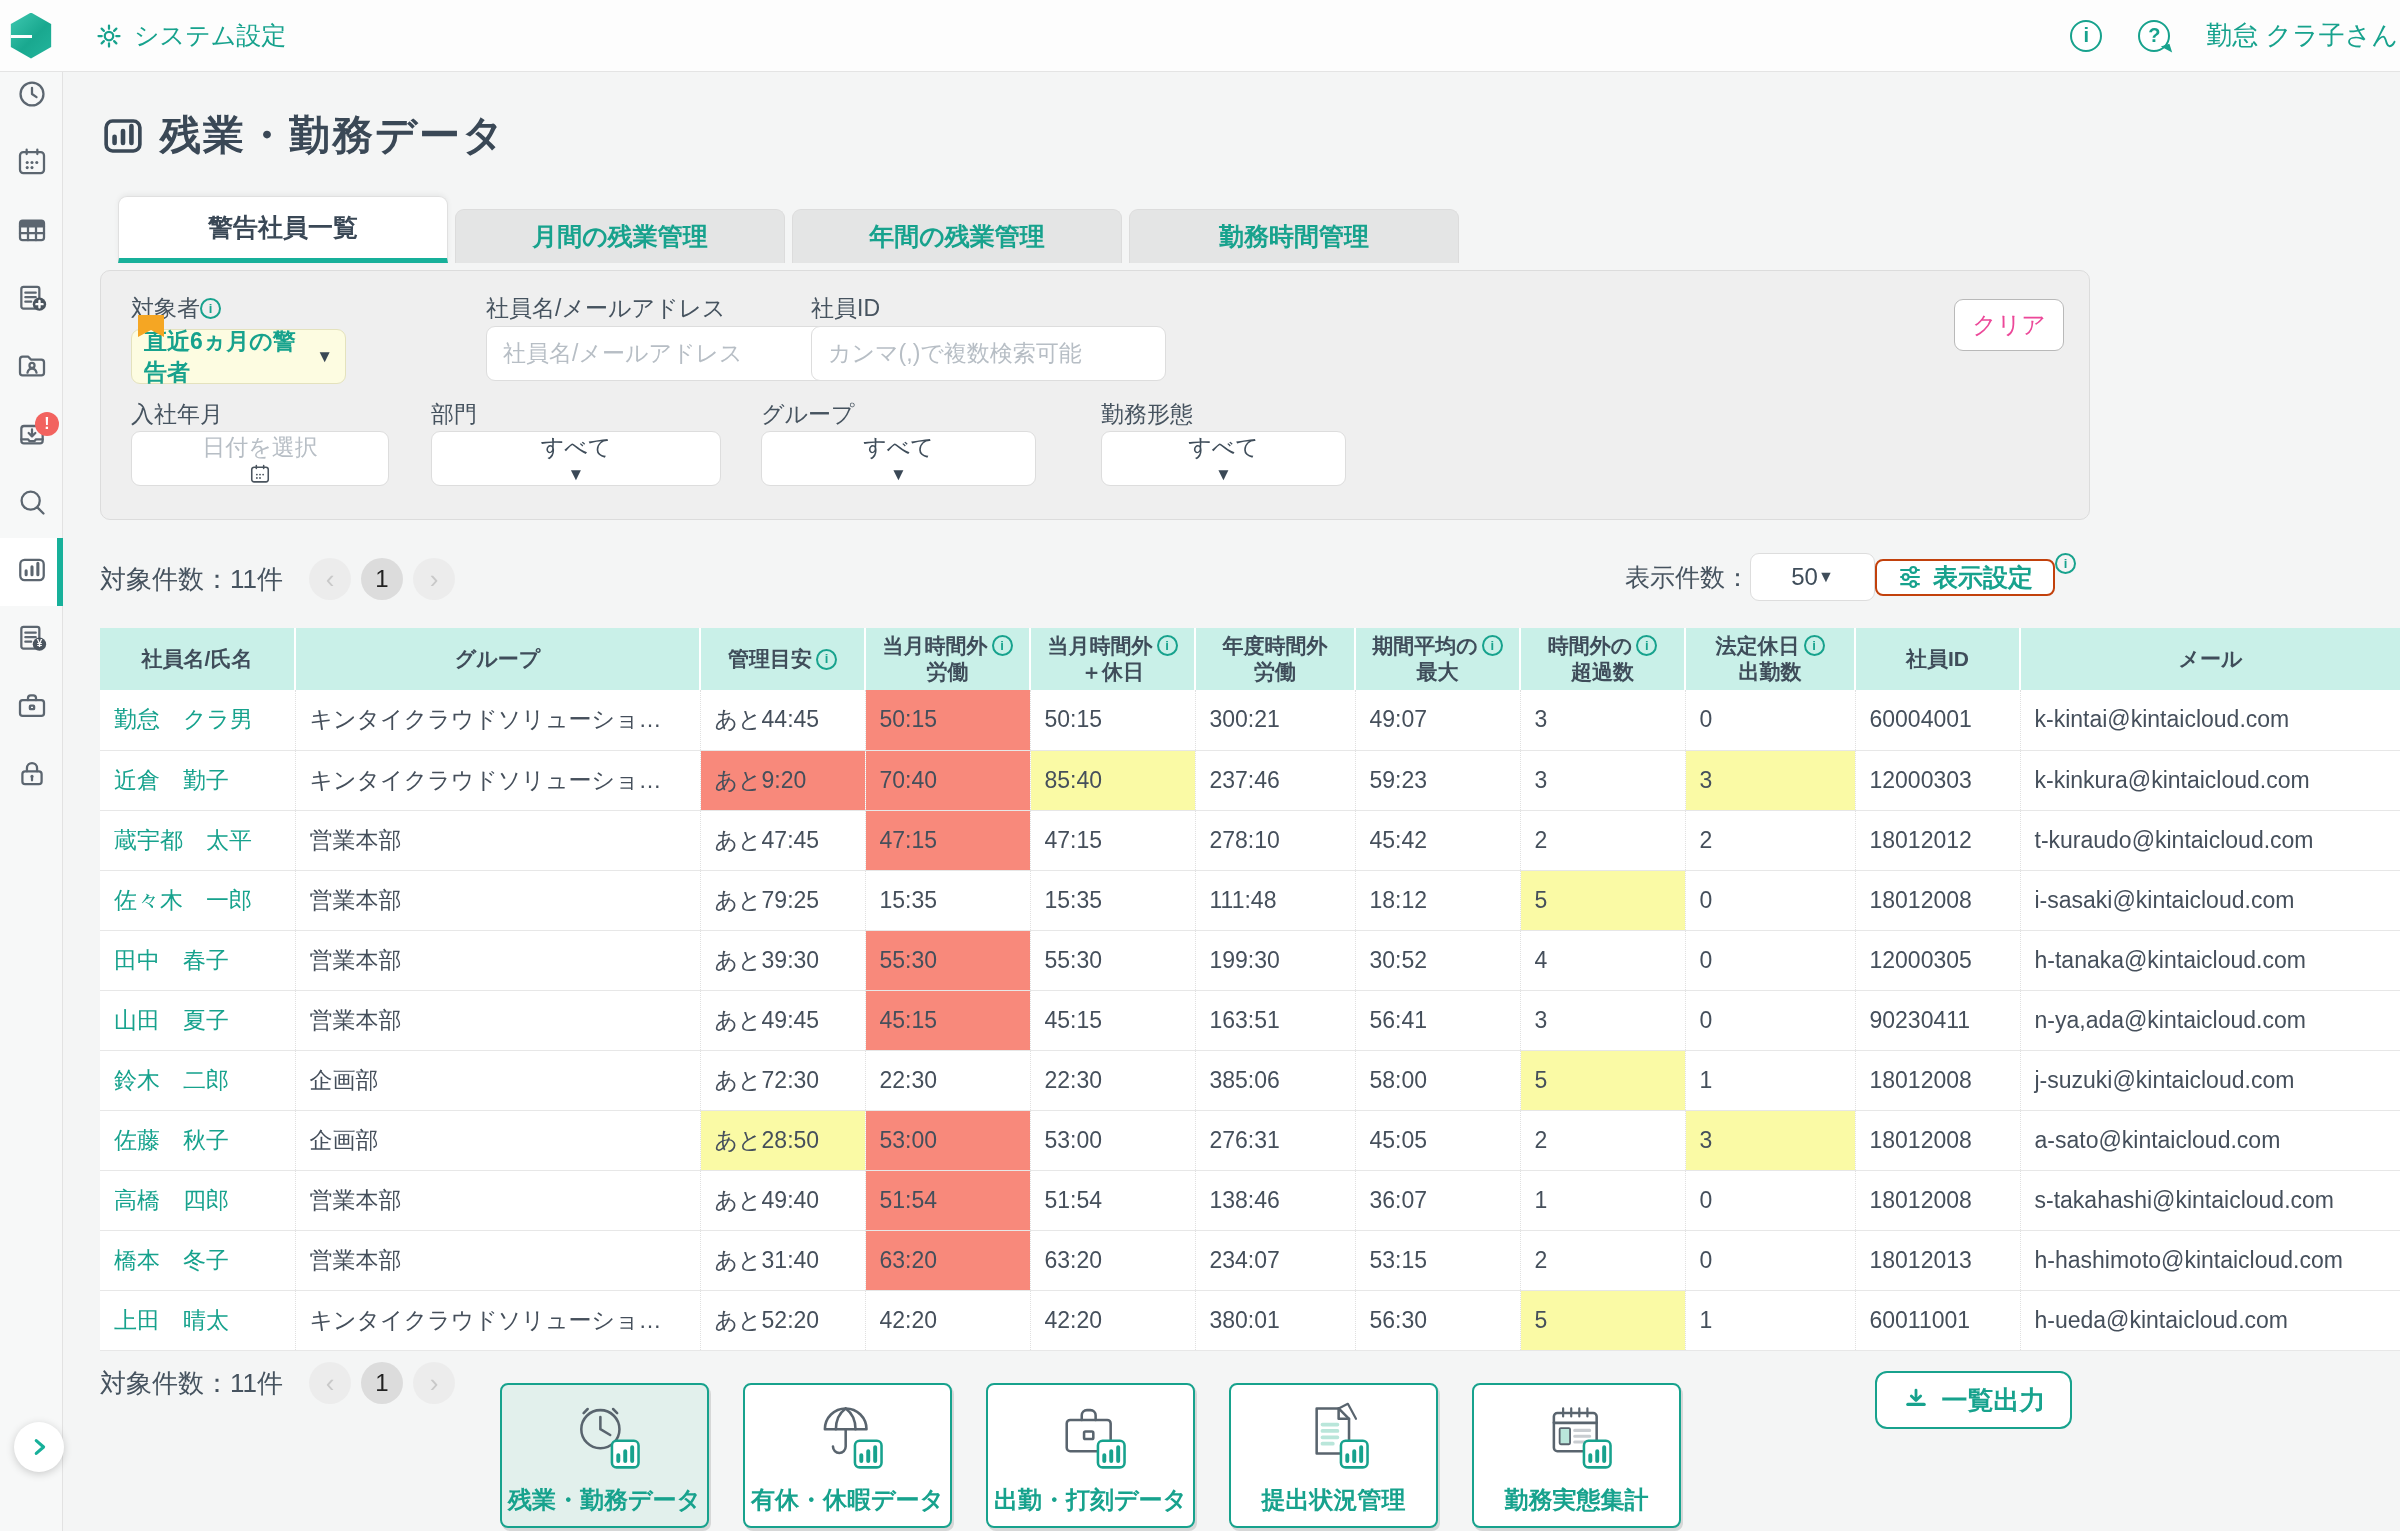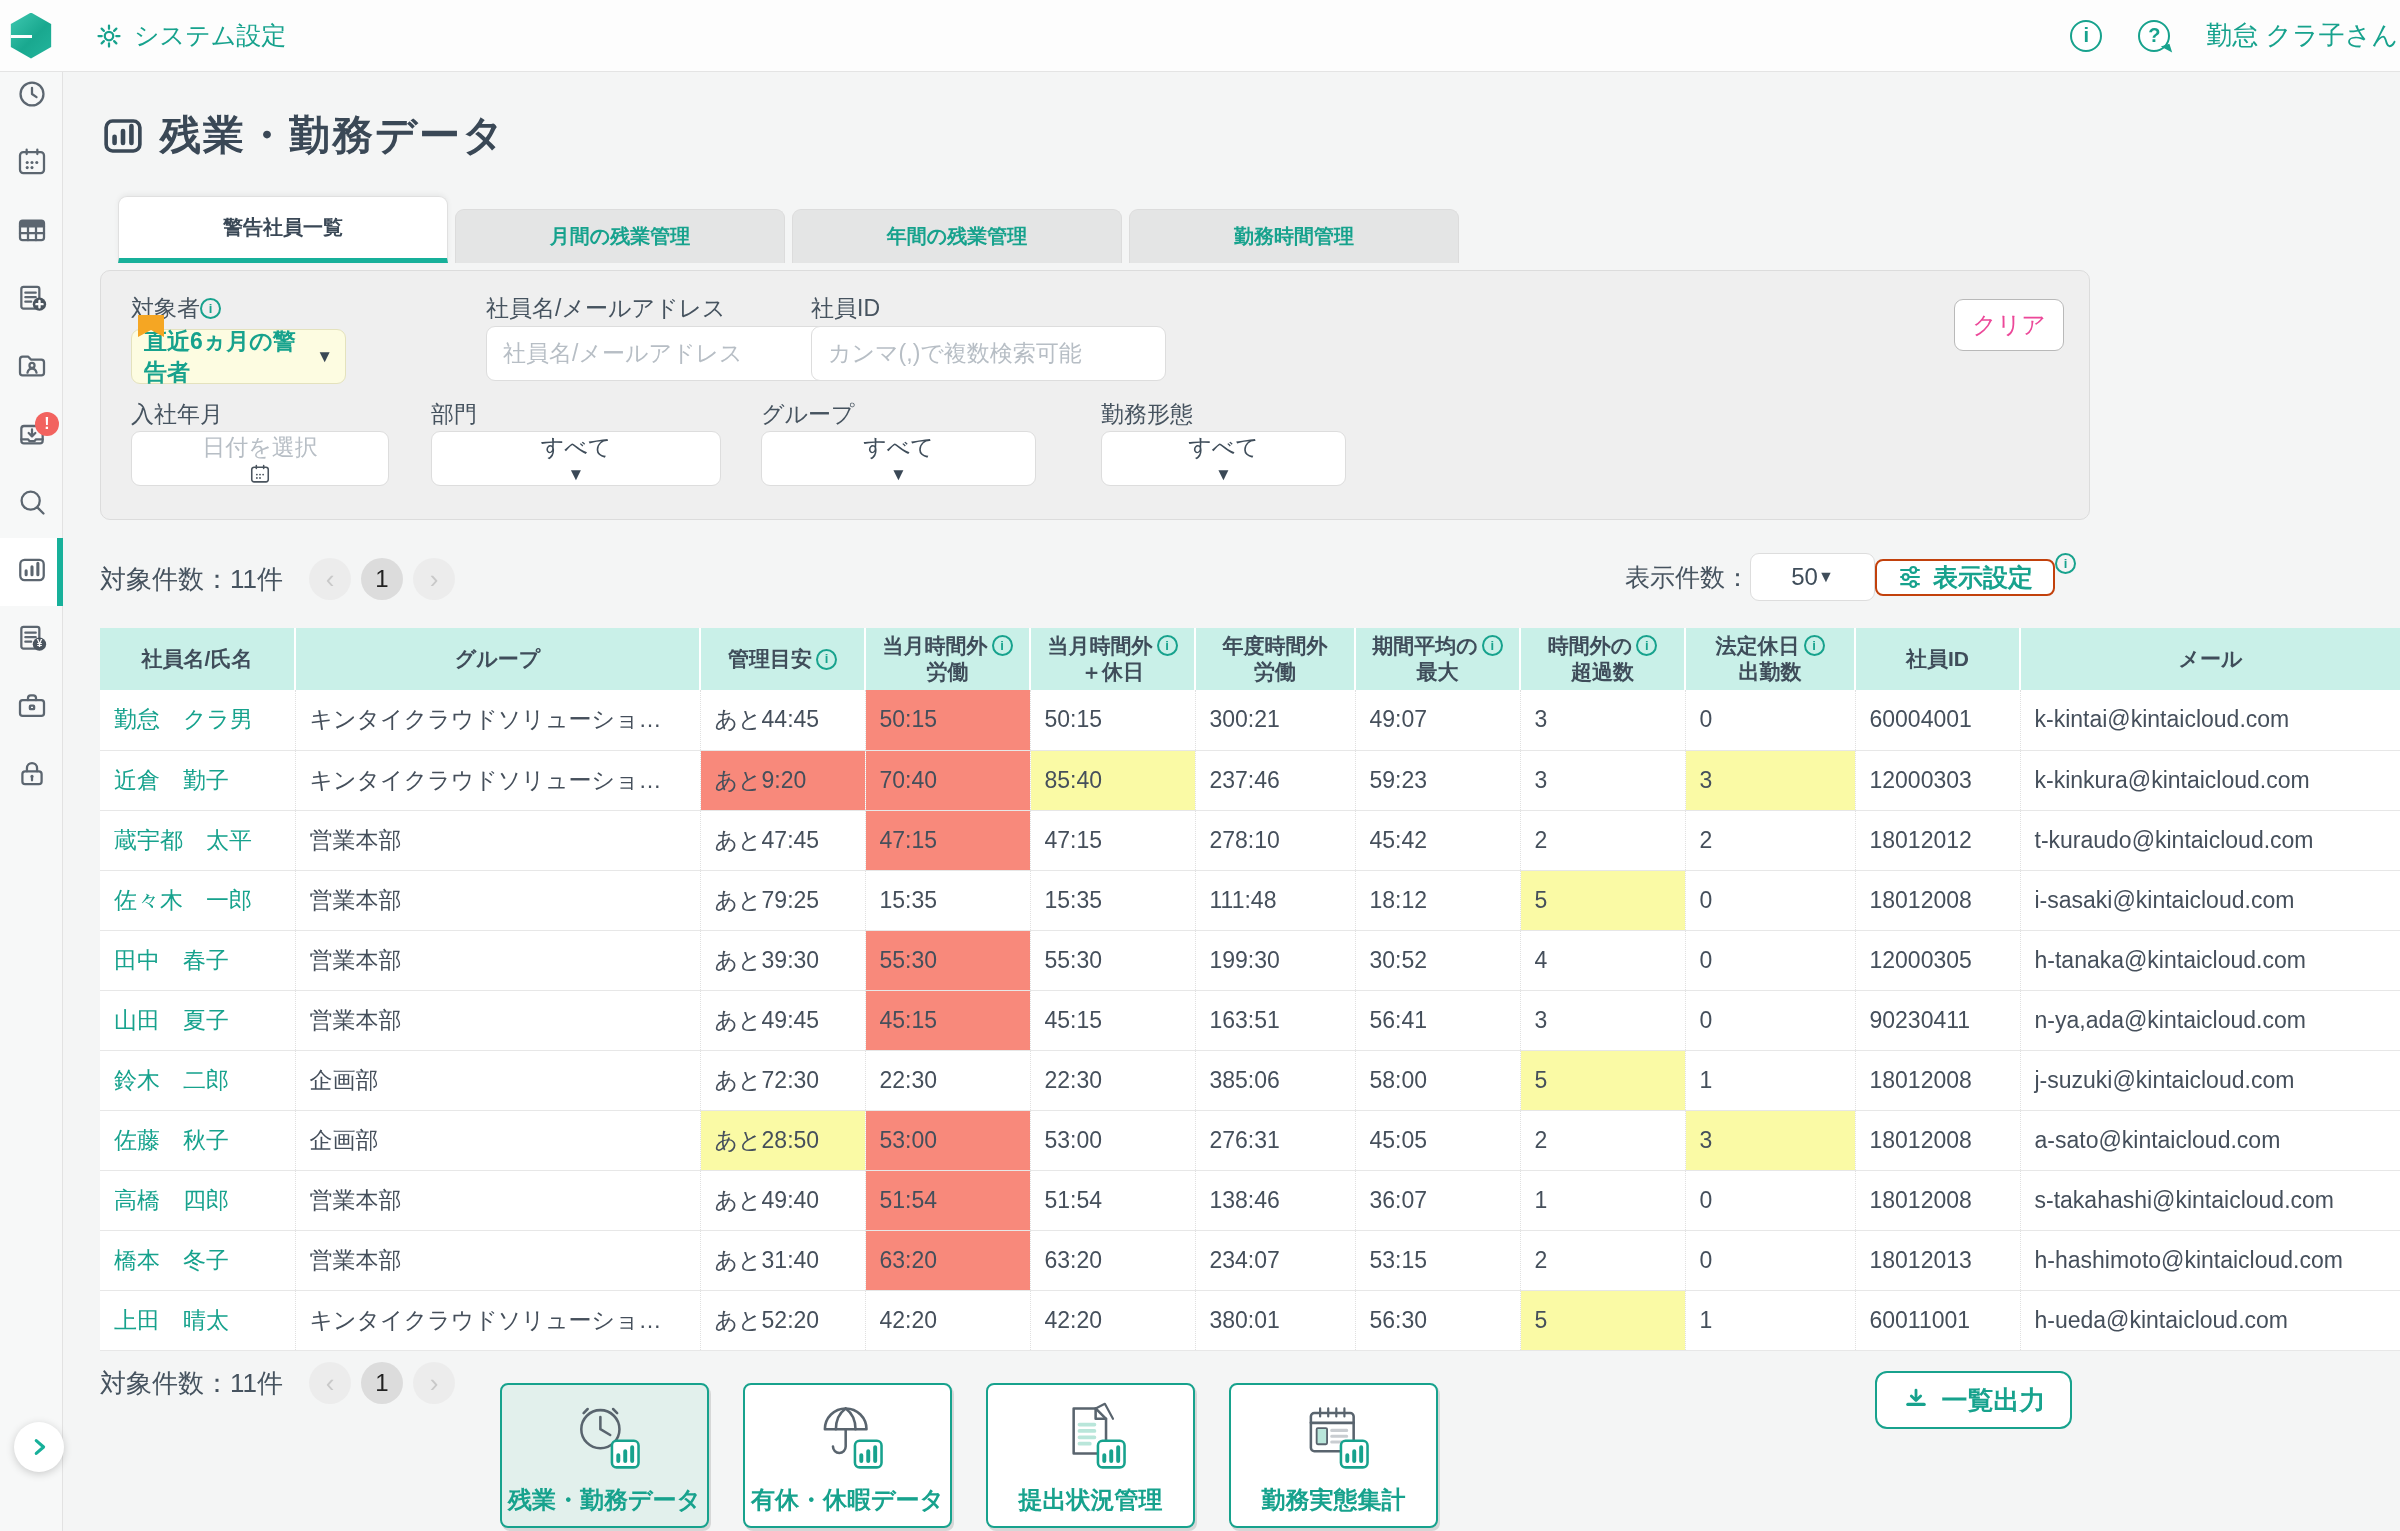--- a/index.html
+++ b/index.html
@@ -65,21 +65,21 @@
 
   
   .page-title { position:absolute; left:100px; top:108px; display:flex; align-items:center; gap:14px; }
   .page-title svg { width:46px; height:46px; }
   .page-title .txt { font-size:41px; font-weight:bold; color:#3a4856; letter-spacing:2px; }
 
   
   .tabs { position:absolute; left:118px; top:196px; height:67px; display:flex; align-items:flex-end; gap:7px; }
   .tab {
     width:330px; display:flex; align-items:center; justify-content:center;
-    font-size:20px; font-weight:bold; cursor:pointer;
+    font-size:25px; font-weight:bold; cursor:pointer;
     border-radius:9px 9px 0 0;
   }
   .tab.inactive { height:54px; background:#e4e5e5; color:#17a28d; border:1px solid #dcdcdc; border-bottom:none; }
   .tab.active {
     height:67px; background:#ffffff; color:#3a4856;
     border:1px solid #e0e0e0; border-bottom:5px solid #17b09a;
     box-shadow:0 -2px 5px rgba(0,0,0,.05);
   }
 
   
@@ -678,20 +678,32 @@
             <path d="M30 27v15a5.5 5.5 0 01-11 0"></path>
             <g transform="translate(38,37)">
               <rect x="0" y="0" width="23" height="23" rx="4" fill="#fff" stroke="#17a28d" stroke-width="2.2"></rect>
               <path d="M5.5 17.5v-5M11.5 17.5v-8.5M17.5 17.5V5.5" stroke="#17a28d" stroke-width="3.4" stroke-linecap="round"></path>
             </g>
           </svg></span>
         <div class="lbl">有休・休暇データ</div>
       </div>
       <div class="nav-card">
         <span><svg viewBox="0 0 64 64" fill="none" stroke="#59646e" stroke-width="2.2" stroke-linecap="round" stroke-linejoin="round">
+            <rect x="11" y="19" width="38" height="27" rx="3"></rect>
+            <path d="M24 19v-4a4.5 4.5 0 014.5-4.5h3A4.5 4.5 0 0136 15v4"></path>
+            <rect x="26" y="29" width="8" height="6.5" rx="1.2"></rect>
+            <g transform="translate(38,37)">
+              <rect x="0" y="0" width="23" height="23" rx="4" fill="#fff" stroke="#17a28d" stroke-width="2.2"></rect>
+              <path d="M5.5 17.5v-5M11.5 17.5v-8.5M17.5 17.5V5.5" stroke="#17a28d" stroke-width="3.4" stroke-linecap="round"></path>
+            </g>
+          </svg></span>
+        <div class="lbl">出勤・打刻データ</div>
+      </div>
+      <div class="nav-card">
+        <span><svg viewBox="0 0 64 64" fill="none" stroke="#59646e" stroke-width="2.2" stroke-linecap="round" stroke-linejoin="round">
             <path d="M17 9h19l9 9v30H17z"></path>
             <path d="M36 9v9h9"></path>
             <path d="M36 9l8-4 7 13" stroke-width="1.9"></path>
             <path d="M22 23h13M22 28.5h13M22 34h13M22 39.5h9" stroke="#b9e6da" stroke-width="3.2"></path>
             <g transform="translate(38,37)">
               <rect x="0" y="0" width="23" height="23" rx="4" fill="#fff" stroke="#17a28d" stroke-width="2.2"></rect>
               <path d="M5.5 17.5v-5M11.5 17.5v-8.5M17.5 17.5V5.5" stroke="#17a28d" stroke-width="3.4" stroke-linecap="round"></path>
             </g>
           </svg></span>
         <div class="lbl">提出状況管理</div>

